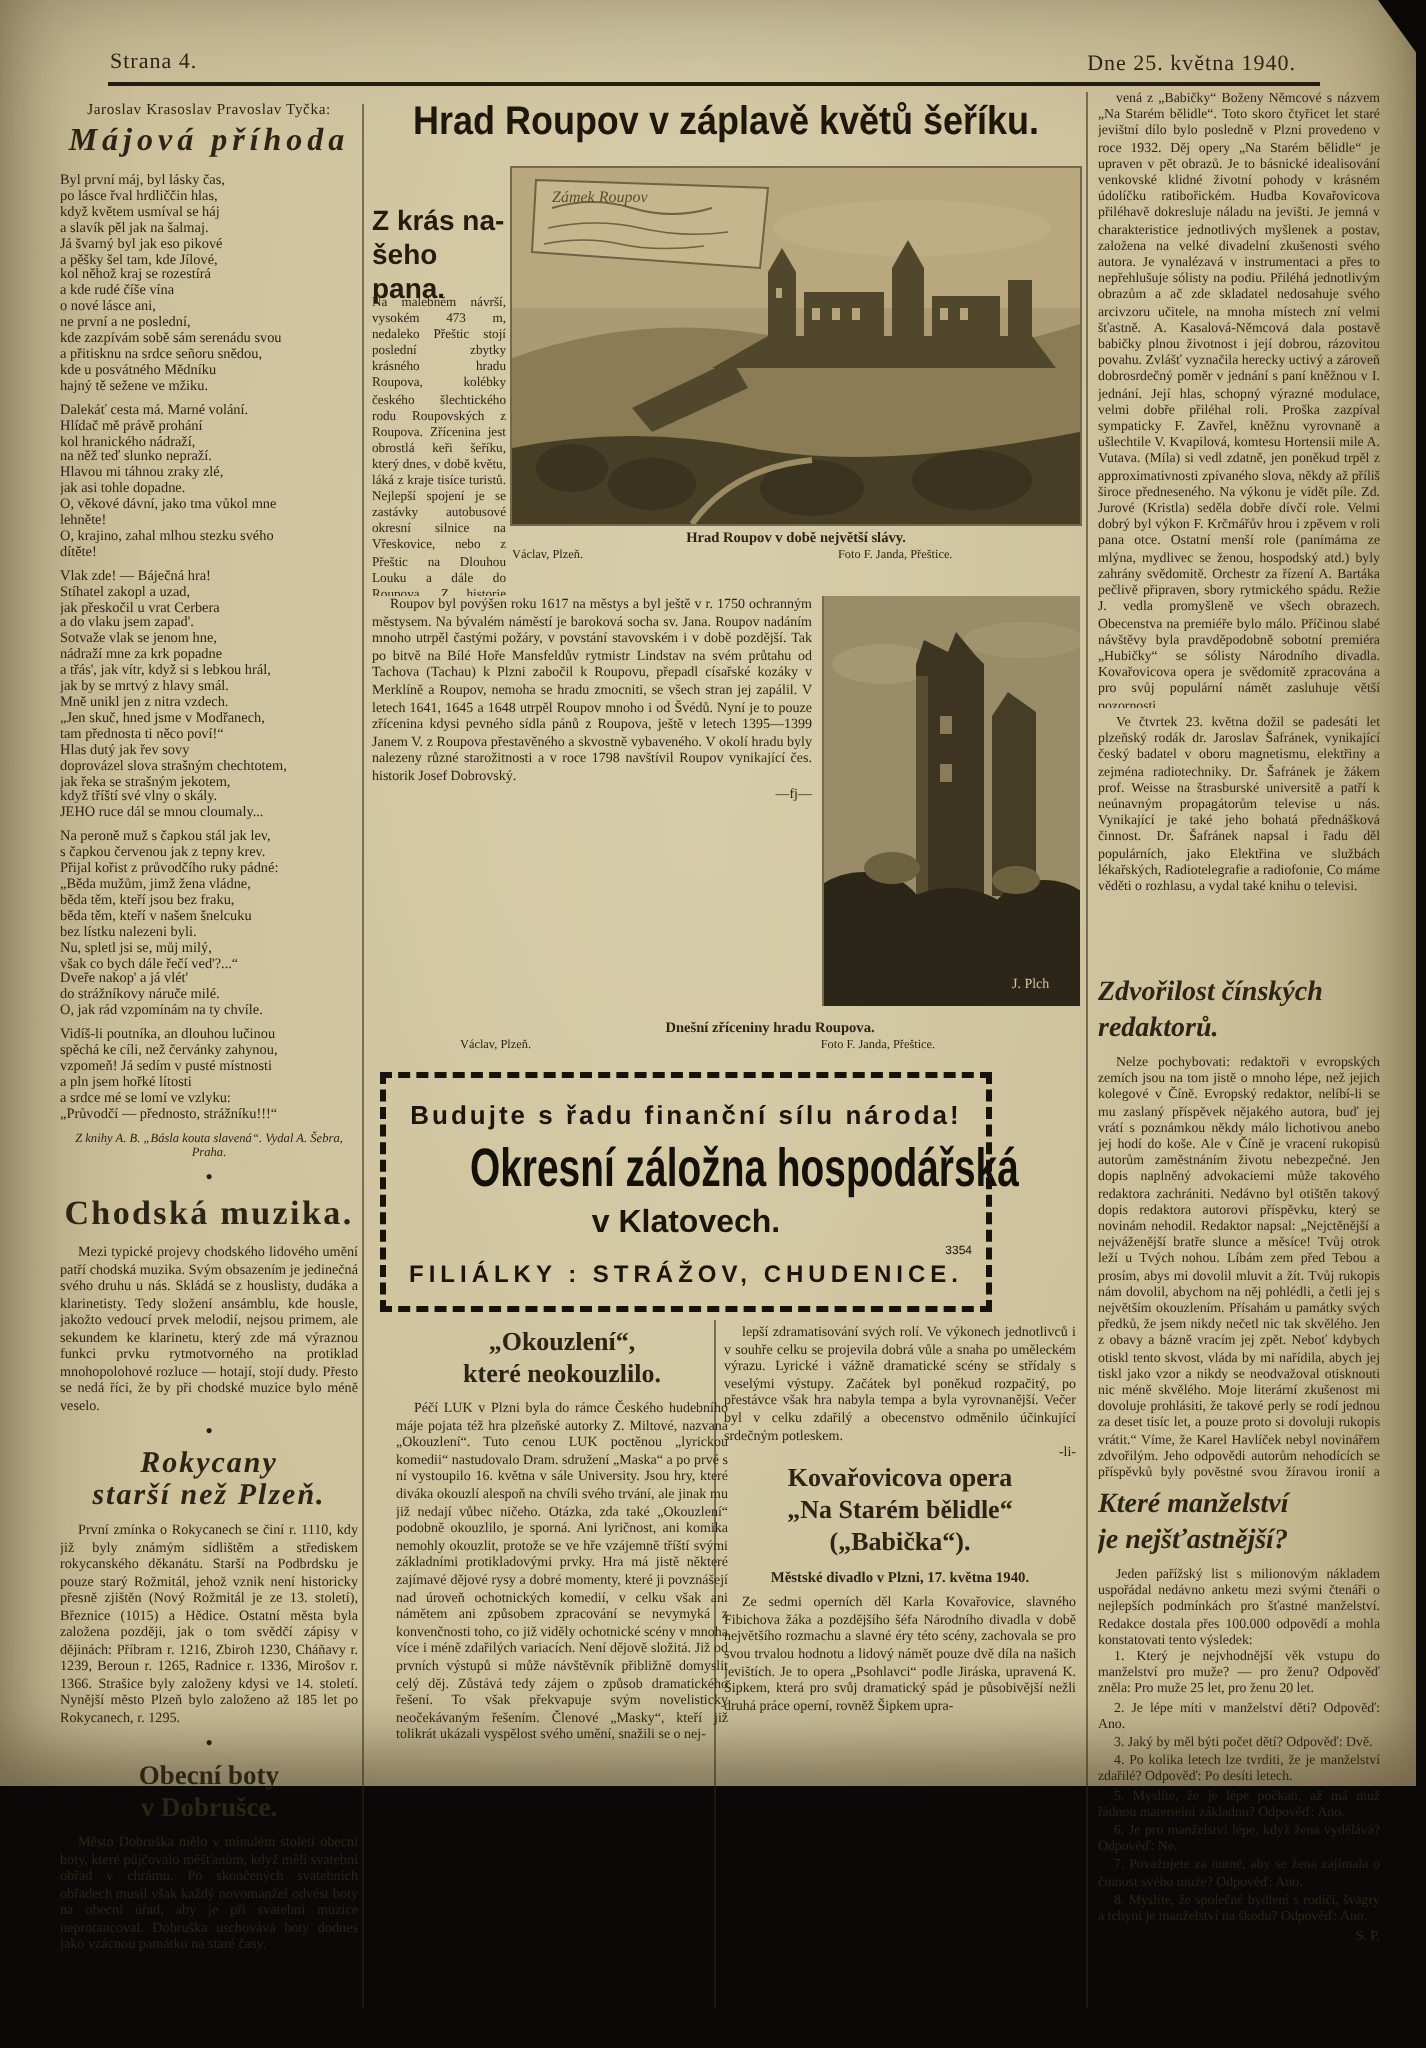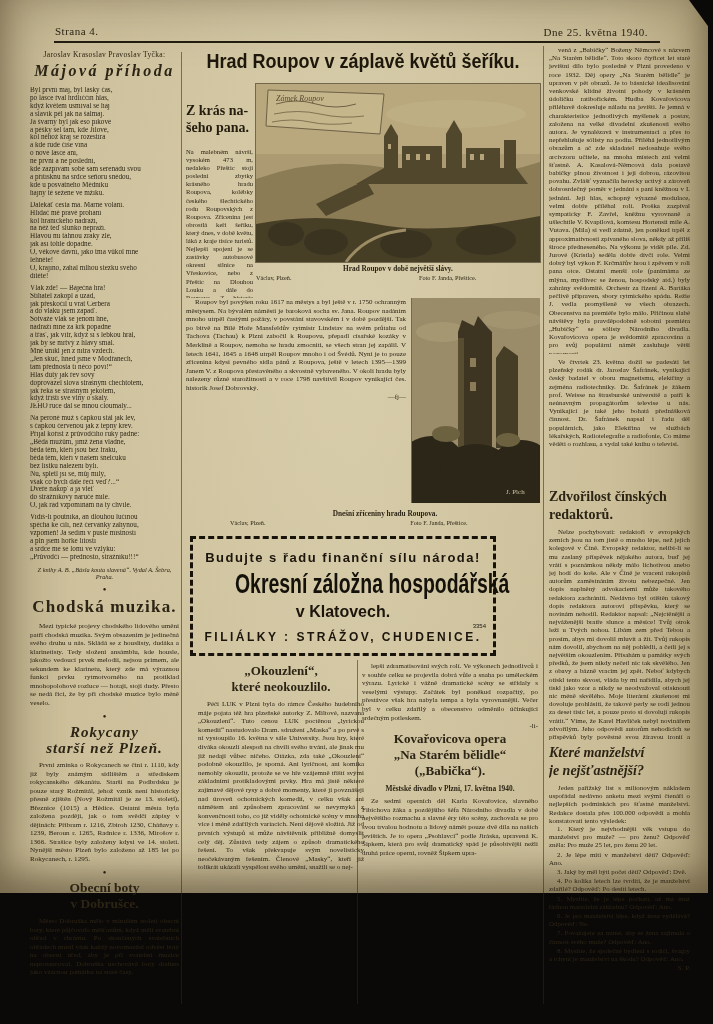--- a/index.html
+++ b/index.html
@@ -34,21 +34,21 @@
   .h-serif{font-size:17px;font-weight:bold;text-align:center;letter-spacing:1.2px;margin:2px 0 5px 0;}
   .h-lines{font-size:13.5px;font-weight:bold;text-align:center;margin:2px 0 5px 0;line-height:16px;}
   .h-lines.italic{font-style:italic;font-size:15px;letter-spacing:1px;}
   .body{font-size:7.1px;line-height:8.5px;text-align:justify;margin:0 0 2px 0;text-indent:9px;}
 
   
   .headline{position:absolute;left:186px;top:50px;width:354px;text-align:center;
       font-family:"Liberation Sans", sans-serif;font-weight:bold;font-size:20px;
       transform:scaleX(.9);transform-origin:50% 50%;white-space:nowrap;color:#1e170b;}
   .kicker{position:absolute;left:186px;top:102px;width:72px;
-      font-family:Liberation Serif, serif;font-weight:bold;font-size:14px;line-height:17px;color:#241c0e;}
+      font-family:Liberation Sans, sans-serif;font-weight:bold;font-size:14px;line-height:17px;color:#241c0e;}
   .intro{position:absolute;left:186px;top:148px;width:67px;height:150px;overflow:hidden;
       font-size:6.6px;line-height:8.1px;text-align:justify;}
   .photo1{position:absolute;left:256px;top:84px;width:284px;}
   .photo2-cap{position:absolute;left:230px;top:507px;width:310px;text-align:center;}
   .cap{font-size:7.3px;font-weight:bold;text-align:center;margin-top:2px;}
   .credits{display:flex;font-size:6.2px;margin-top:1px;}
   .credits .cl{margin-right:auto;}
   .credits .cr{margin:0 auto;}
   .pframe{display:block;box-shadow:0 0 0 1px rgba(50,40,20,.6);}
   .body2{position:absolute;left:186px;top:298px;width:354px;height:205px;overflow:hidden;
@@ -72,21 +72,21 @@
   .col2b{position:absolute;left:198px;top:662px;width:166px;height:342px;overflow:hidden;}
   .col3b{position:absolute;left:362px;top:662px;width:176px;height:342px;overflow:hidden;}
   .bh{font-size:13px;font-weight:bold;text-align:center;line-height:16px;margin:1px 0 5px 0;}
   .subhead{font-size:7.4px;font-weight:bold;text-align:center;margin:2px 0 4px 0;}
   .smallbody{font-size:7px;line-height:8.6px;text-align:justify;margin:0;text-indent:9px;}
 
   
   .c4{position:absolute;left:549px;width:141px;overflow:hidden;}
   .c4 .smallbody{font-size:6.9px;line-height:8.2px;}
   .c4h{font-size:15px;font-weight:bold;line-height:18px;margin:0 0 4px 0;}
-  .c4h.sm{font-size:14px;}
+  .c4h.sm{font-size:14px;font-style:italic;}
   .c4h.it{font-style:italic;}
   .qa{font-size:6.9px;line-height:8.2px;text-align:justify;text-indent:8px;margin-bottom:1px;}
   .s1{top:46px;height:308px;} .s2{top:358px;height:126px;}
   .s3{top:488px;height:252px;} .s4{top:744px;height:260px;}
 </style>
 </head>
 <body>
 
 <div class="scan">
   <div class="paper">

